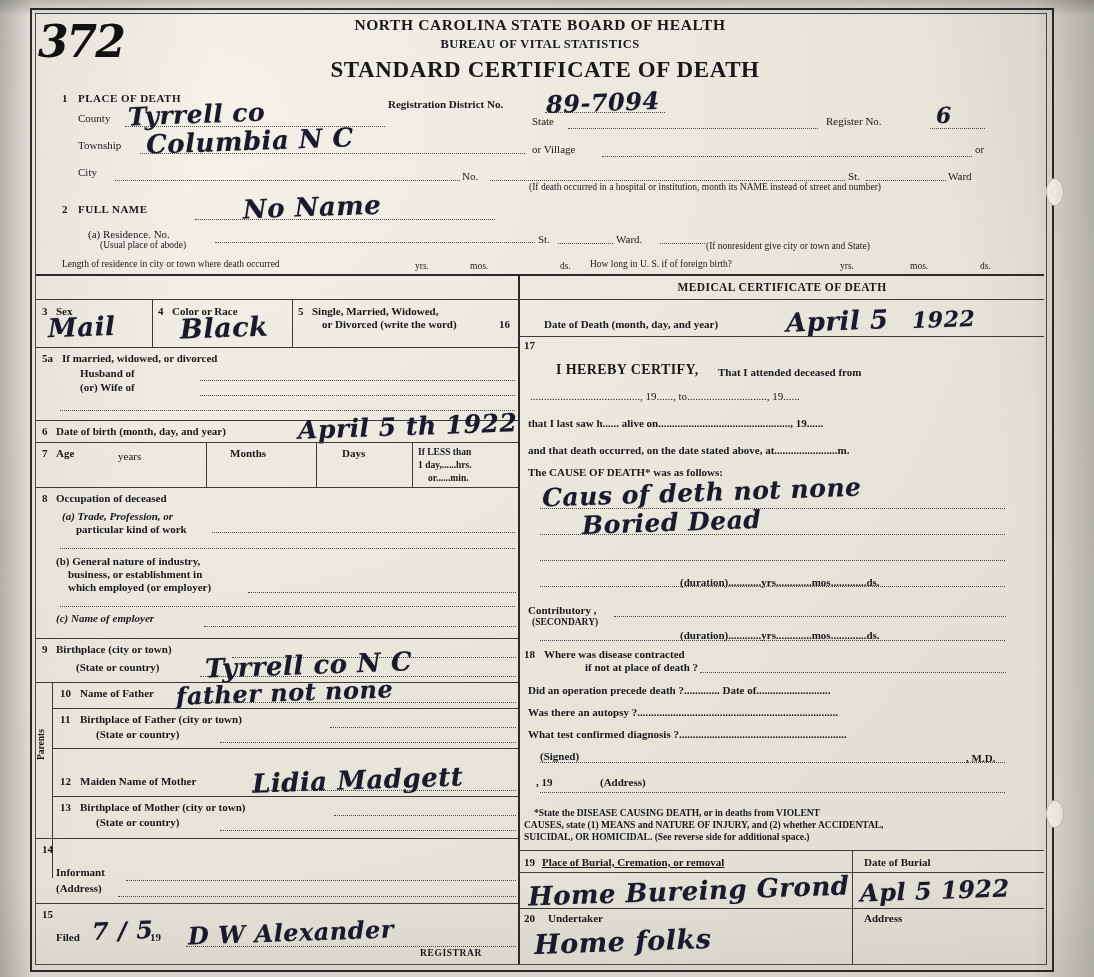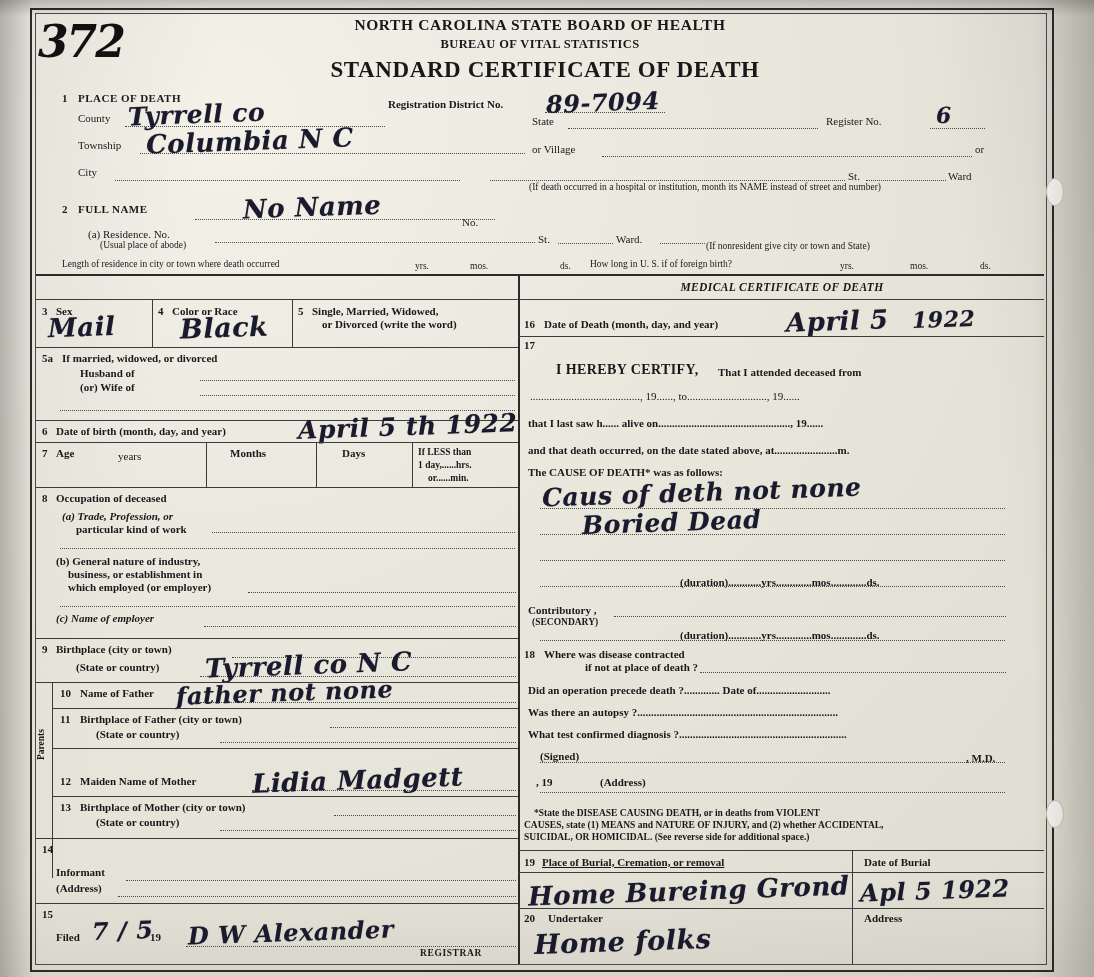--- a/index.html
+++ b/index.html
@@ -119,21 +119,21 @@
   <div class="abs t sm" style="left:78px;top:139px;">Township</div>
   <div class="dotline" style="left:140px;top:153px;width:385px;"></div>
   <div class="abs hand" style="left:146px;top:126px;font-size:26px;">Columbia  N C</div>
 
   <div class="abs t sm" style="left:532px;top:143px;">or Village</div>
   <div class="dotline" style="left:602px;top:156px;width:370px;"></div>
   <div class="abs t sm" style="left:975px;top:143px;">or</div>
 
   <div class="abs t sm" style="left:78px;top:166px;">City</div>
   <div class="dotline" style="left:115px;top:180px;width:345px;"></div>
-  <div class="abs t sm" style="left:462px;top:170px;margin-top:46px;">No.</div>
+  <div class="abs t sm" style="left:462px;top:170px;">No.</div>
   <div class="dotline" style="left:490px;top:180px;width:355px;"></div>
   <div class="abs t sm" style="left:848px;top:170px;">St.</div>
   <div class="dotline" style="left:866px;top:180px;width:80px;"></div>
   <div class="abs t sm" style="left:948px;top:170px;">Ward</div>
   <div class="abs t xs ctr" style="left:420px;top:182px;width:570px;">(If death occurred in a hospital or institution, month its NAME instead of street and number)</div>
 
   <div class="abs t sm bold" style="left:62px;top:203px;">2</div>
   <div class="abs t sm bold caps" style="left:78px;top:203px;letter-spacing:.5px;">FULL NAME</div>
   <div class="dotline" style="left:195px;top:219px;width:300px;"></div>
   <div class="abs hand" style="left:243px;top:192px;font-size:26px;">No Name</div>
@@ -152,21 +152,21 @@
   <div class="abs t xs" style="left:470px;top:261px;">mos.</div>
   <div class="abs t xs" style="left:560px;top:261px;">ds.</div>
   <div class="abs t xs" style="left:590px;top:259px;">How long in U. S. if of foreign birth?</div>
   <div class="abs t xs" style="left:840px;top:261px;">yrs.</div>
   <div class="abs t xs" style="left:910px;top:261px;">mos.</div>
   <div class="abs t xs" style="left:980px;top:261px;">ds.</div>
 
   <div class="line" style="left:36px;top:274px;width:1008px;border-top:2px solid #2b2b2b;"></div>
   <div class="vline" style="left:518px;top:274px;height:690px;border-left:2px solid #2b2b2b;"></div>
 
-  <div class="abs t sect-head" style="left:522px;top:281px;width:520px;font-style:italic;">MEDICAL CERTIFICATE OF DEATH</div>
+  <div class="abs t sect-head" style="left:522px;top:281px;width:520px;">MEDICAL CERTIFICATE OF DEATH</div>
   <div class="line" style="left:36px;top:299px;width:1008px;"></div>
 
   <div class="abs t sm bold" style="left:42px;top:305px;">3</div>
   <div class="abs t sm bold" style="left:56px;top:305px;">Sex</div>
   <div class="abs hand" style="left:48px;top:312px;font-size:26px;">Mail</div>
 
   <div class="vline" style="left:152px;top:299px;height:48px;"></div>
   <div class="abs t sm bold" style="left:158px;top:305px;">4</div>
   <div class="abs t sm bold" style="left:172px;top:305px;">Color or Race</div>
   <div class="abs hand" style="left:180px;top:312px;font-size:27px;">Black</div>
@@ -270,21 +270,21 @@
   <div class="line" style="left:36px;top:903px;width:482px;"></div>
 
   <div class="abs t sm bold" style="left:42px;top:908px;">15</div>
   <div class="abs t sm bold" style="left:56px;top:931px;">Filed</div>
   <div class="abs hand" style="left:92px;top:916px;font-size:24px;">7 / 5</div>
   <div class="abs t sm bold" style="left:150px;top:931px;">19</div>
   <div class="dotline" style="left:186px;top:946px;width:330px;"></div>
   <div class="abs hand" style="left:188px;top:918px;font-size:24px;">D W Alexander</div>
   <div class="abs t xs bold caps" style="left:420px;top:948px;letter-spacing:.6px;">REGISTRAR</div>
 
-  <div class="abs t sm bold" style="left:524px;top:318px;">16</div>
+  <div class="abs t sm bold" style="left:499px;top:318px;">16</div>
   <div class="abs t sm bold" style="left:544px;top:318px;">Date of Death (month, day, and year)</div>
   <div class="abs hand" style="left:786px;top:306px;font-size:26px;">April 5</div>
   <div class="abs hand" style="left:912px;top:306px;font-size:22px;">1922</div>
   <div class="line" style="left:518px;top:336px;width:526px;"></div>
 
   <div class="abs t sm bold" style="left:524px;top:339px;">17</div>
   <div class="abs t" style="left:556px;top:362px;font-size:14px;font-weight:bold;letter-spacing:.4px;">I HEREBY CERTIFY,</div>
   <div class="abs t sm bold" style="left:718px;top:366px;">That I attended deceased from</div>
   <div class="abs t sm" style="left:530px;top:390px;">........................................, 19......, to............................., 19......</div>
   <div class="abs t sm bold" style="left:528px;top:417px;">that I last saw h...... alive on................................................, 19......</div>

